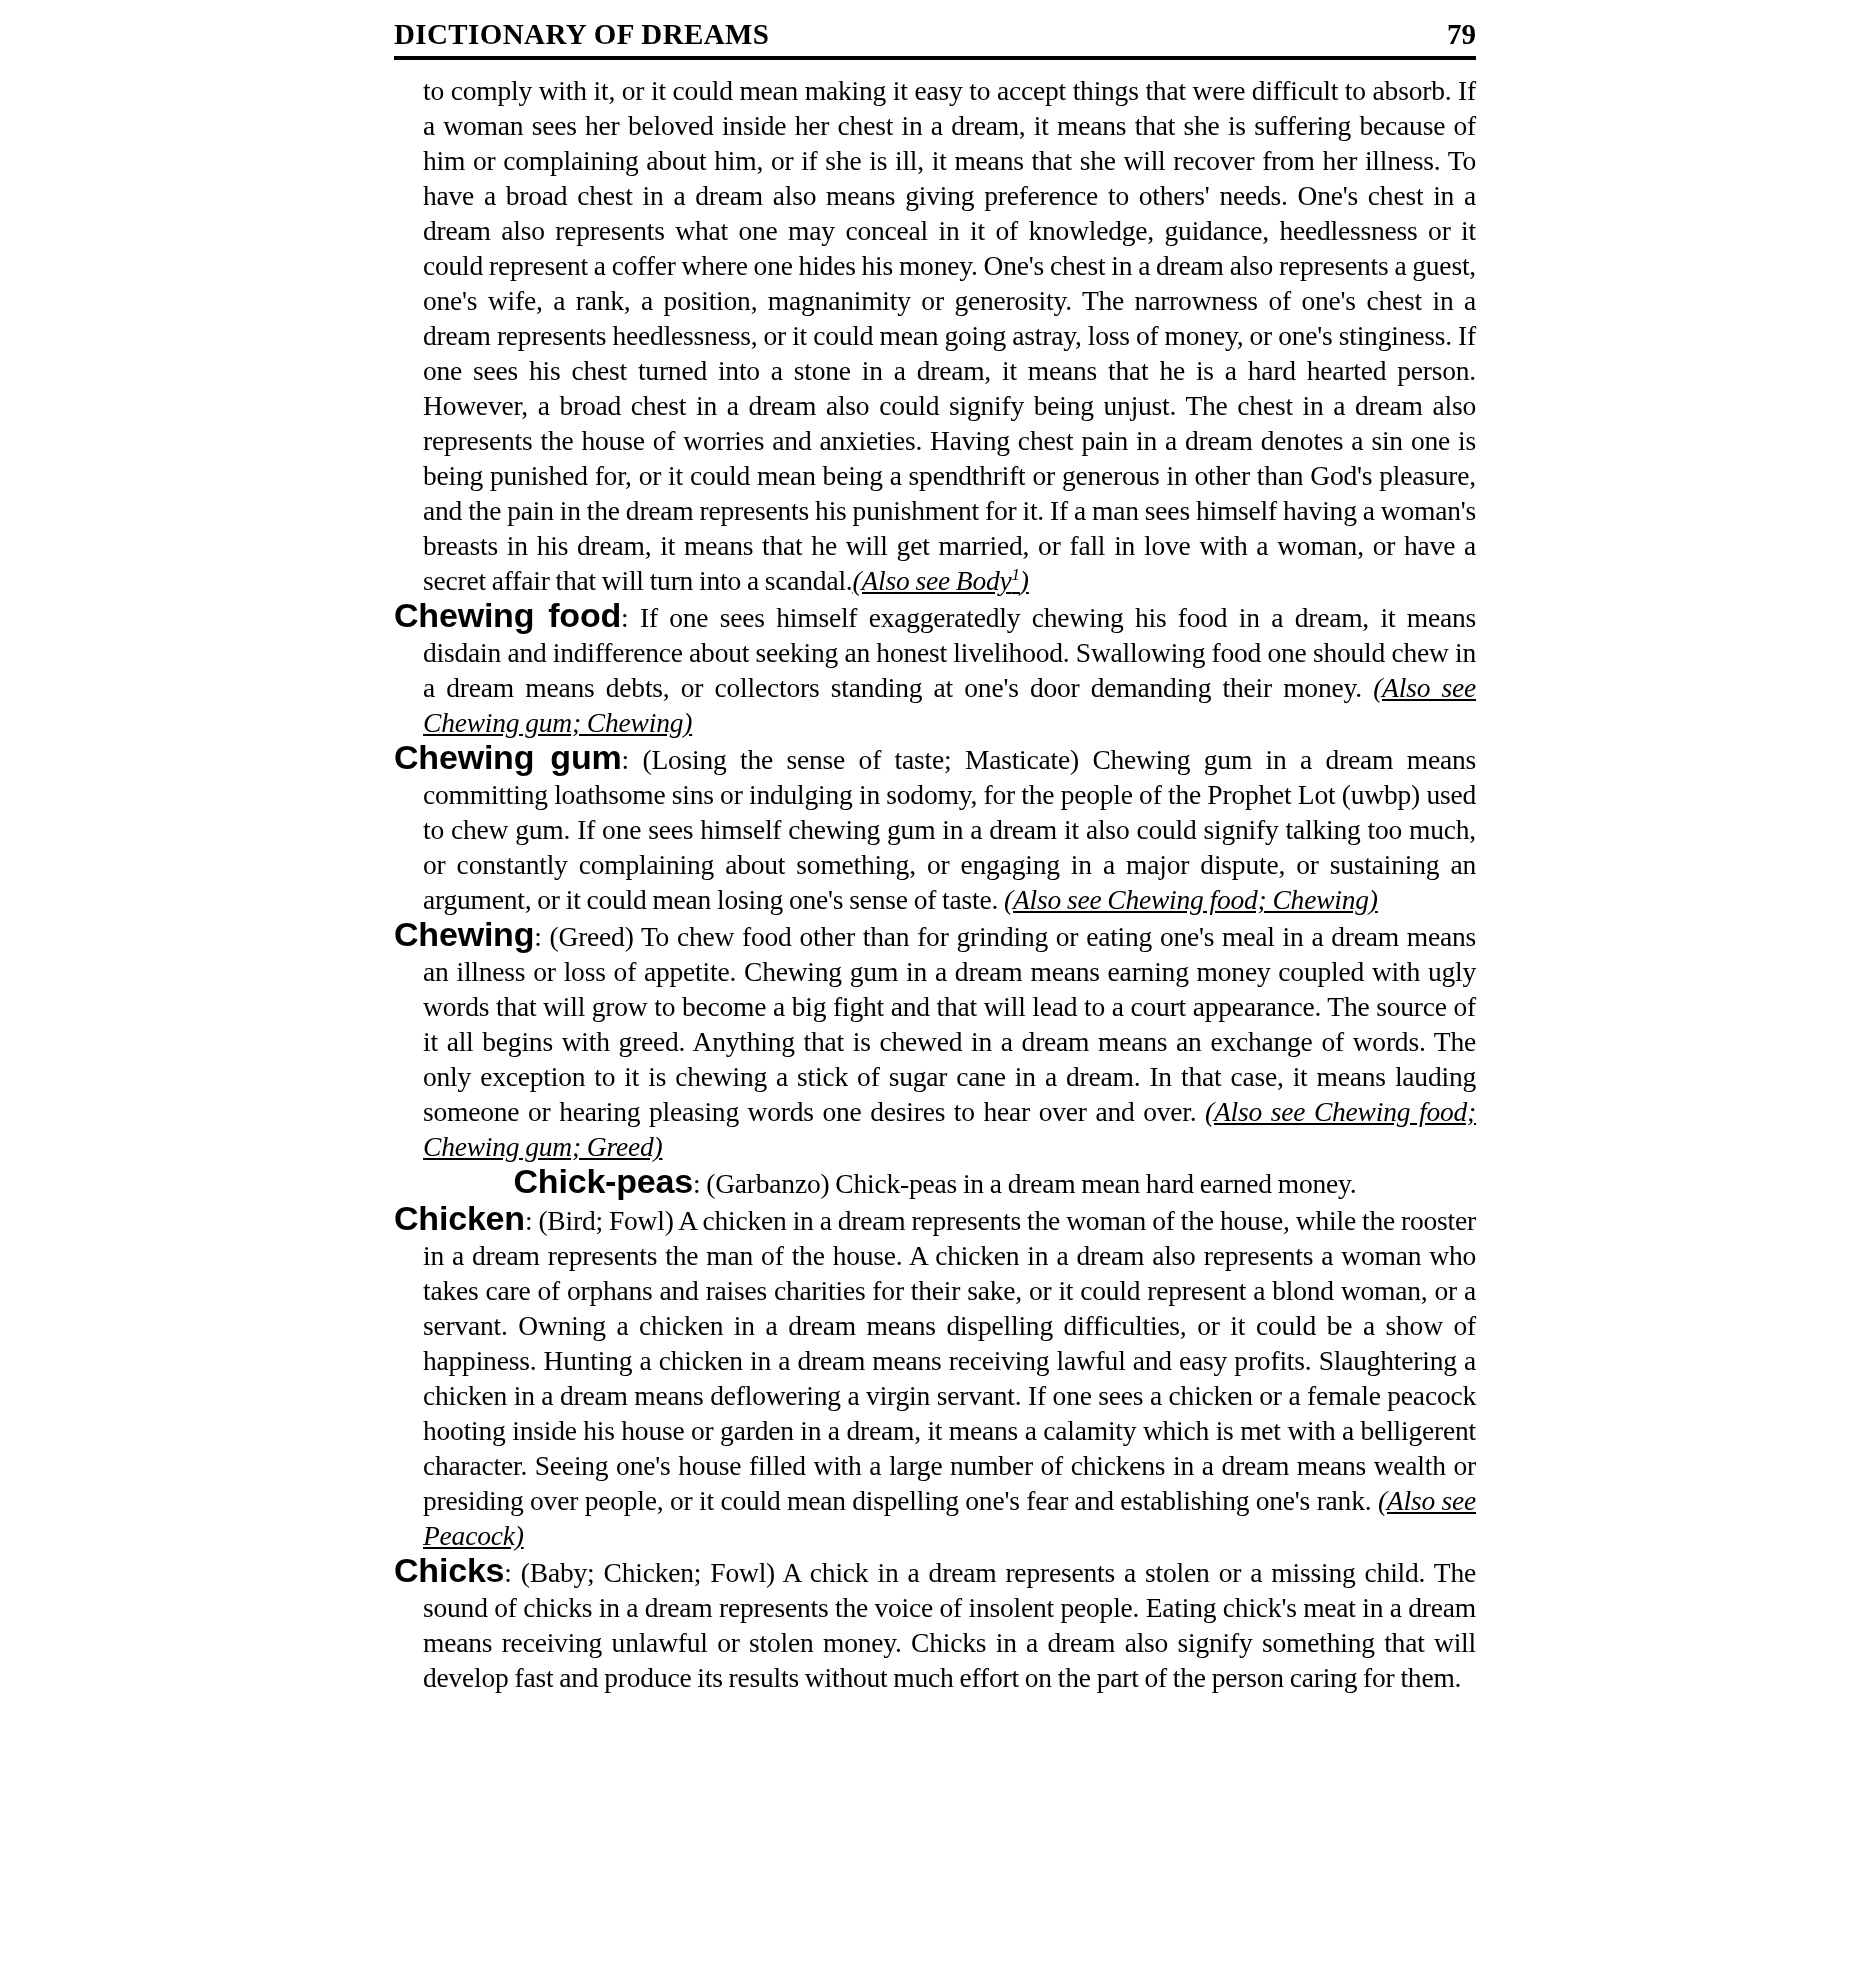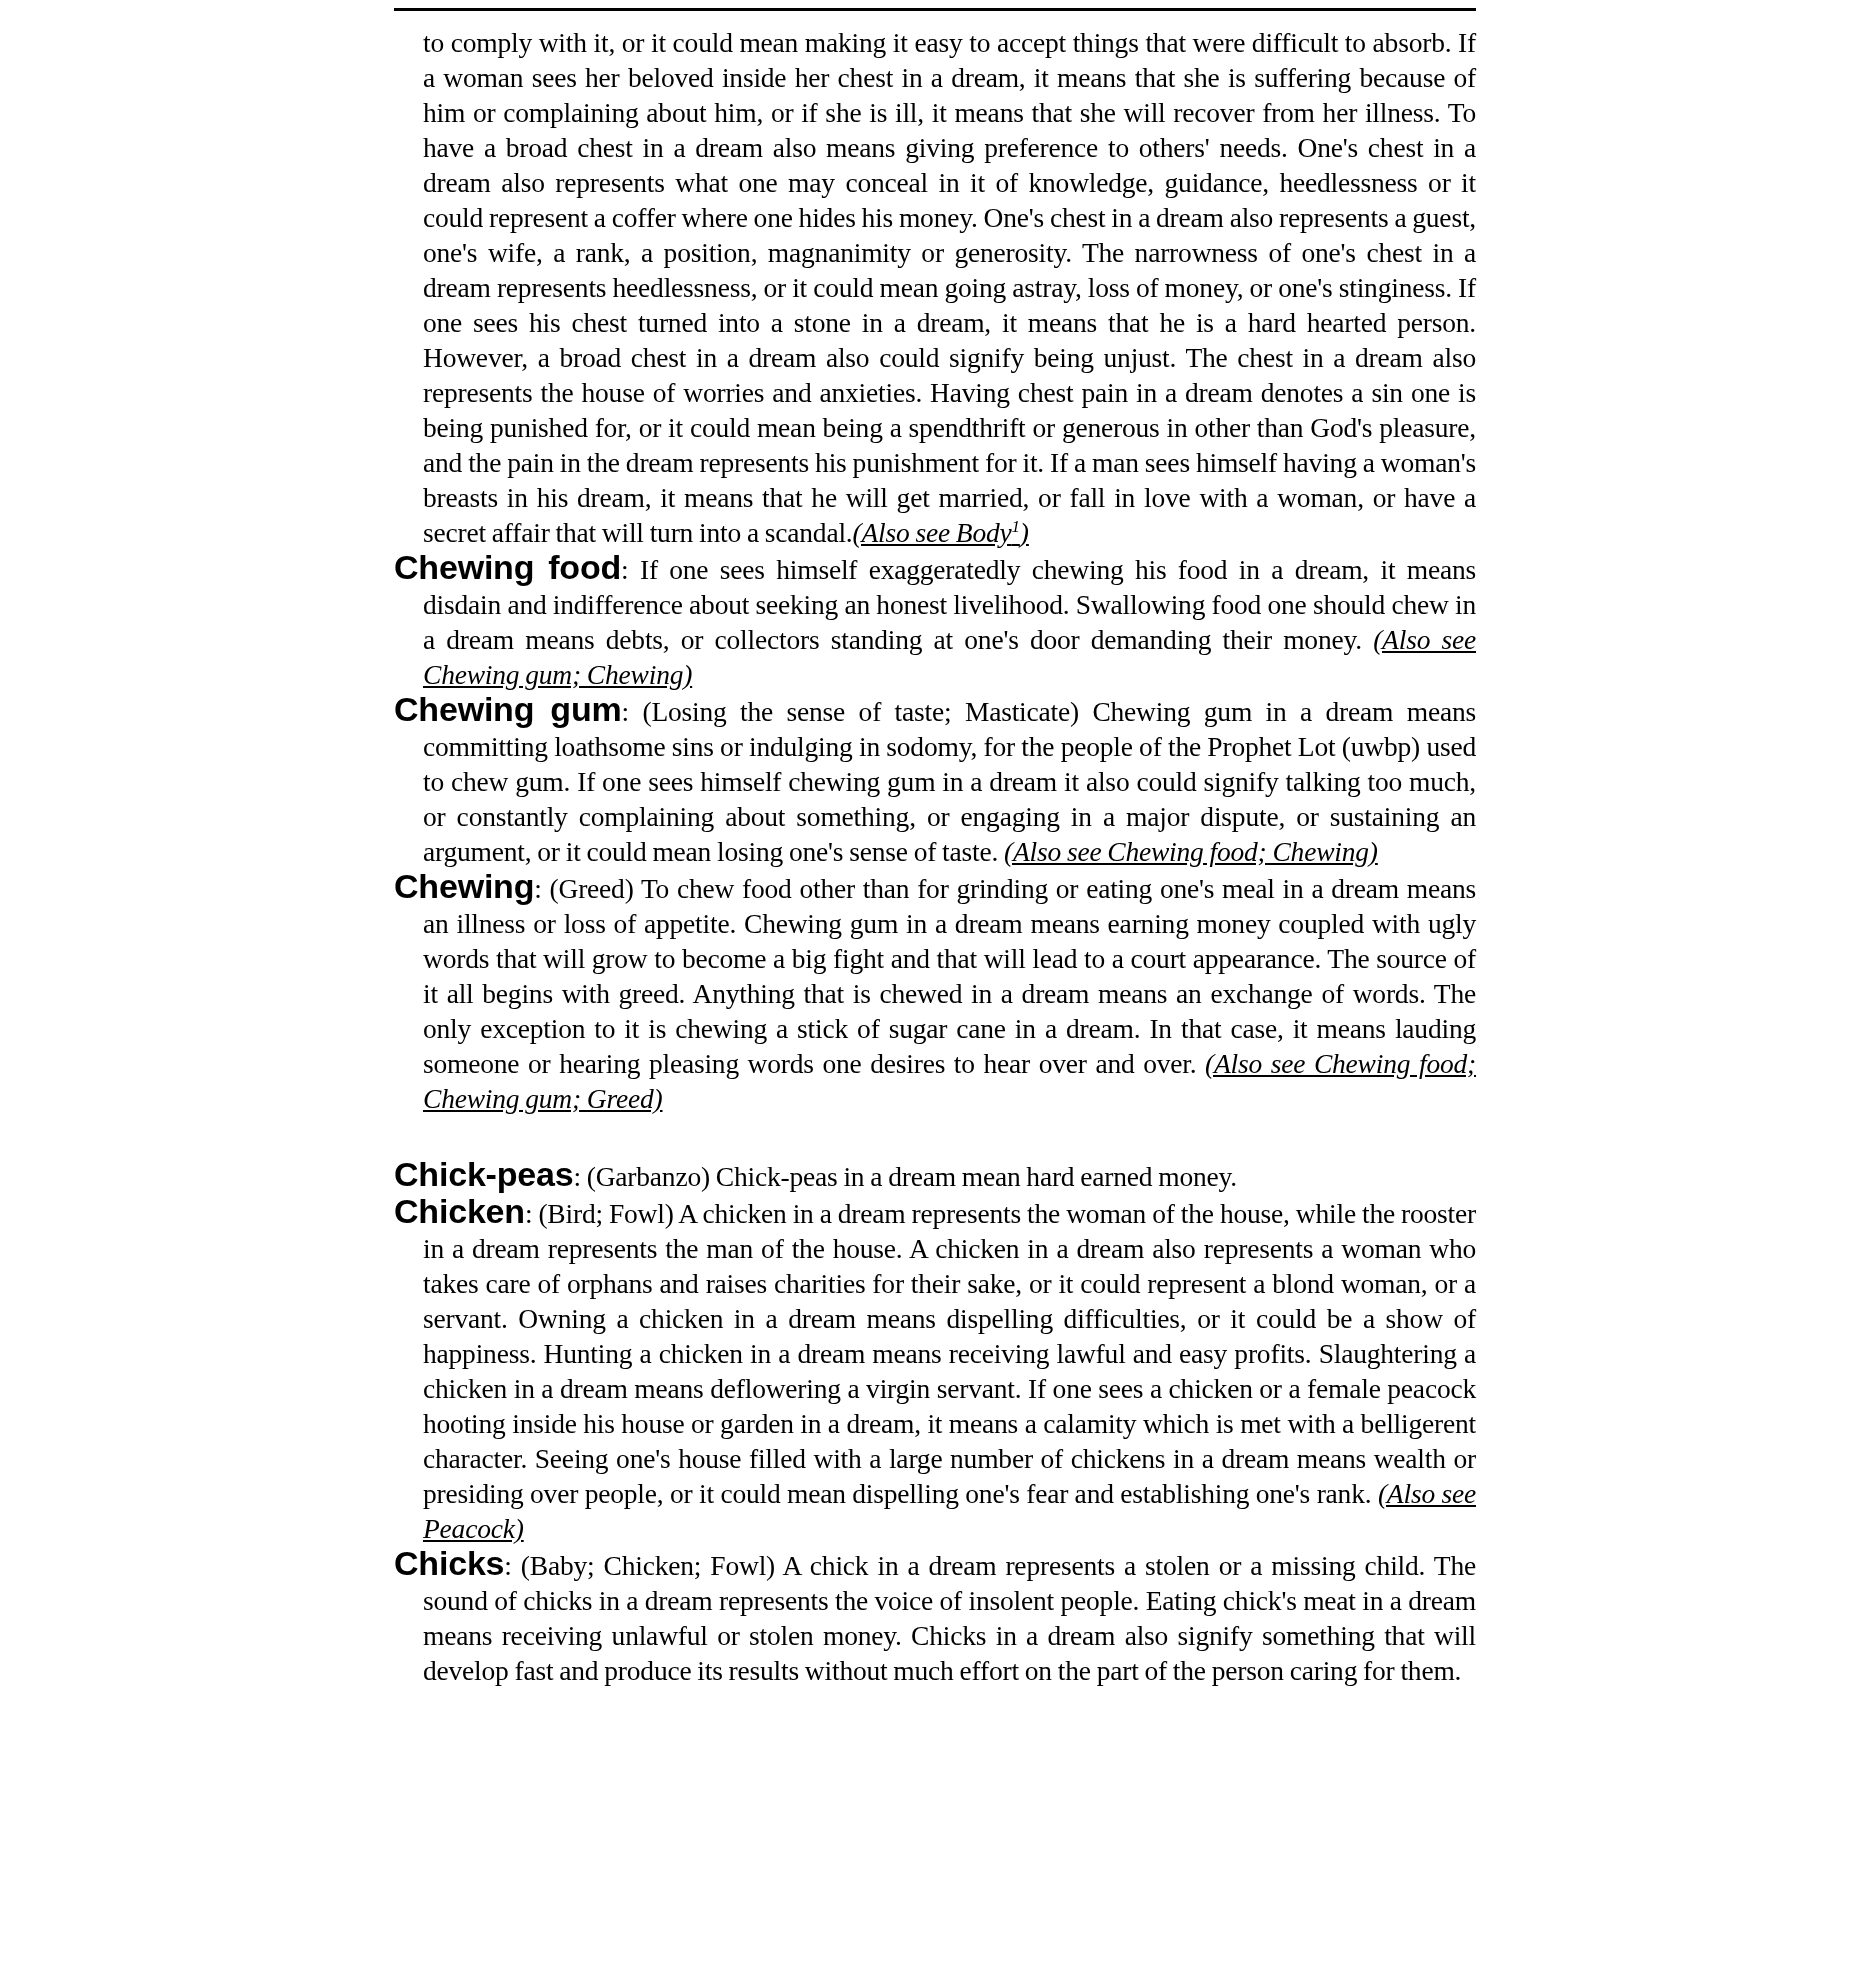--- a/index.html
+++ b/index.html
@@ -80,22 +80,21 @@
     line-height: 35px;
     text-align: justify;
     text-justify: inter-word;
     margin: 0;
     padding-left: 29px;
     text-indent: -29px;  
     hyphens: none;
   }
   .entry-last-line,
   .para-last-line {
-    text-align: left;
-    margin-top: 41px;
+    text-align: center;
   }
 
   .headword {
     font-family: "Liberation Sans", "DejaVu Sans", sans-serif;
     font-weight: 700;
     font-size: 34px;
     letter-spacing: -0.2px;
   }
   .xref {
     font-style: italic;
@@ -109,20 +108,24 @@
   }
   
   .tight { letter-spacing: -0.2px; word-spacing: -0.8px; }
 </style>
 </head>
 <body>
 
 <div class="page">
   <div class="page-inner">
 
+    <div class="running-head">
+      <span class="running-head-title">DICTIONARY OF DREAMS</span>
+      <span class="running-head-page">79</span>
+    </div>
     <div class="head-rule"></div>
 
     <div class="body-column">
 
       <p class="para tight">
         <span>to comply with it, or it could mean making it easy to accept things that were difficult to absorb. If a woman sees her beloved inside her chest in a dream, it means that she is suffering because of him or complaining about him, or if she is ill, it means that she will recover from her illness. To have a broad chest in a dream also means giving preference to others' needs. One's chest in a dream also represents what one may conceal in it of knowledge, guidance, heedlessness or it could represent a coffer where one hides his money. One's chest in a dream also represents a guest, one's wife, a rank, a position, magnanimity or generosity. The narrowness of one's chest in a dream represents heedlessness, or it could mean going astray, loss of money, or one's stinginess. If one sees his chest turned into a stone in a dream, it means that he is a hard hearted person. However, a broad chest in a dream also could signify being unjust. The chest in a dream also represents the house of worries and anxieties. Having chest pain in a dream denotes a sin one is being punished for, or it could mean being a spendthrift or generous in other than God's pleasure, and the pain in the dream represents his punishment for it. If a man sees himself having a woman's breasts in his dream, it means that he will get married, or fall in love with a woman, or have a secret affair that will turn into a scandal.</span><span class="xref"><span>(Also see Body</span><span class="sup">1</span><span>)</span></span>
       </p>
 
       <p class="entry tight">
         <span class="headword">Chewing food</span><span>: </span><span>If one sees himself exaggeratedly chewing his food in a dream, it means disdain and indifference about seeking an honest livelihood. Swallowing food one should chew in a dream means debts, or collectors standing at one's door demanding their money. </span><span class="xref">(Also see Chewing gum; Chewing)</span>

